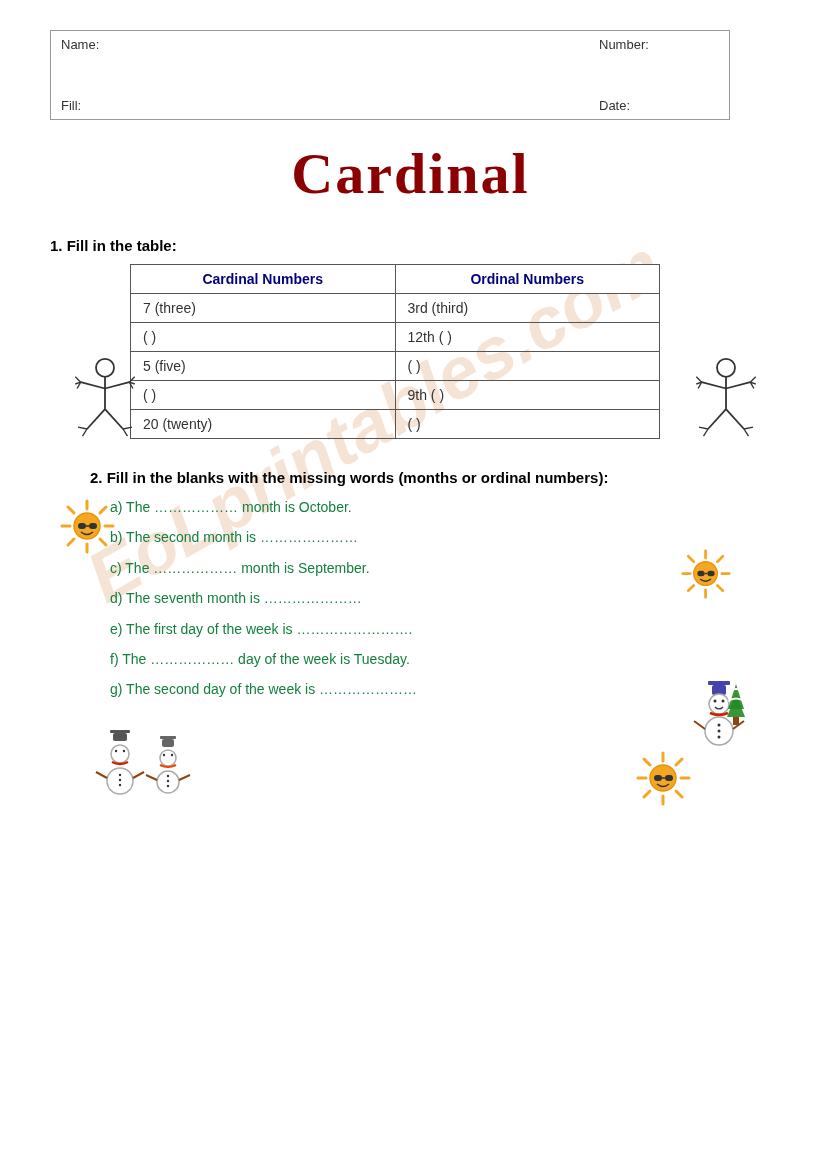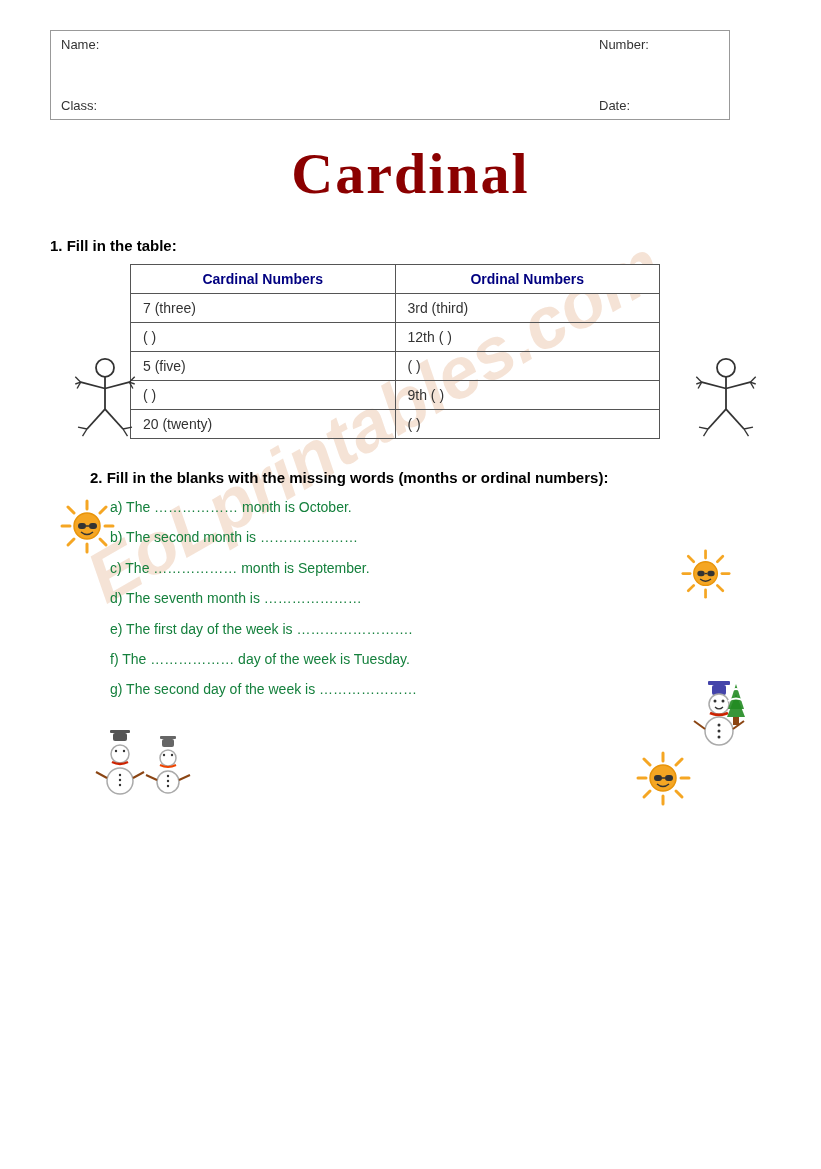--- a/index.html
+++ b/index.html
@@ -157,21 +157,21 @@
 </head>
 <body>
 
 <div class="page">
 
   <div class="watermark">EoLprintables.com</div>
 
   <div class="header-box">
     <div class="header-left">
       <span>Name:</span>
-      <span>Class:</span>
+      <span>Fill:</span>
     </div>
     <div class="header-right">
       <span>Number:</span>
       <span>Date:</span>
     </div>
   </div>
 
   <div class="title">Cardinal</div>
 
   <div class="section" style="position:relative;">

